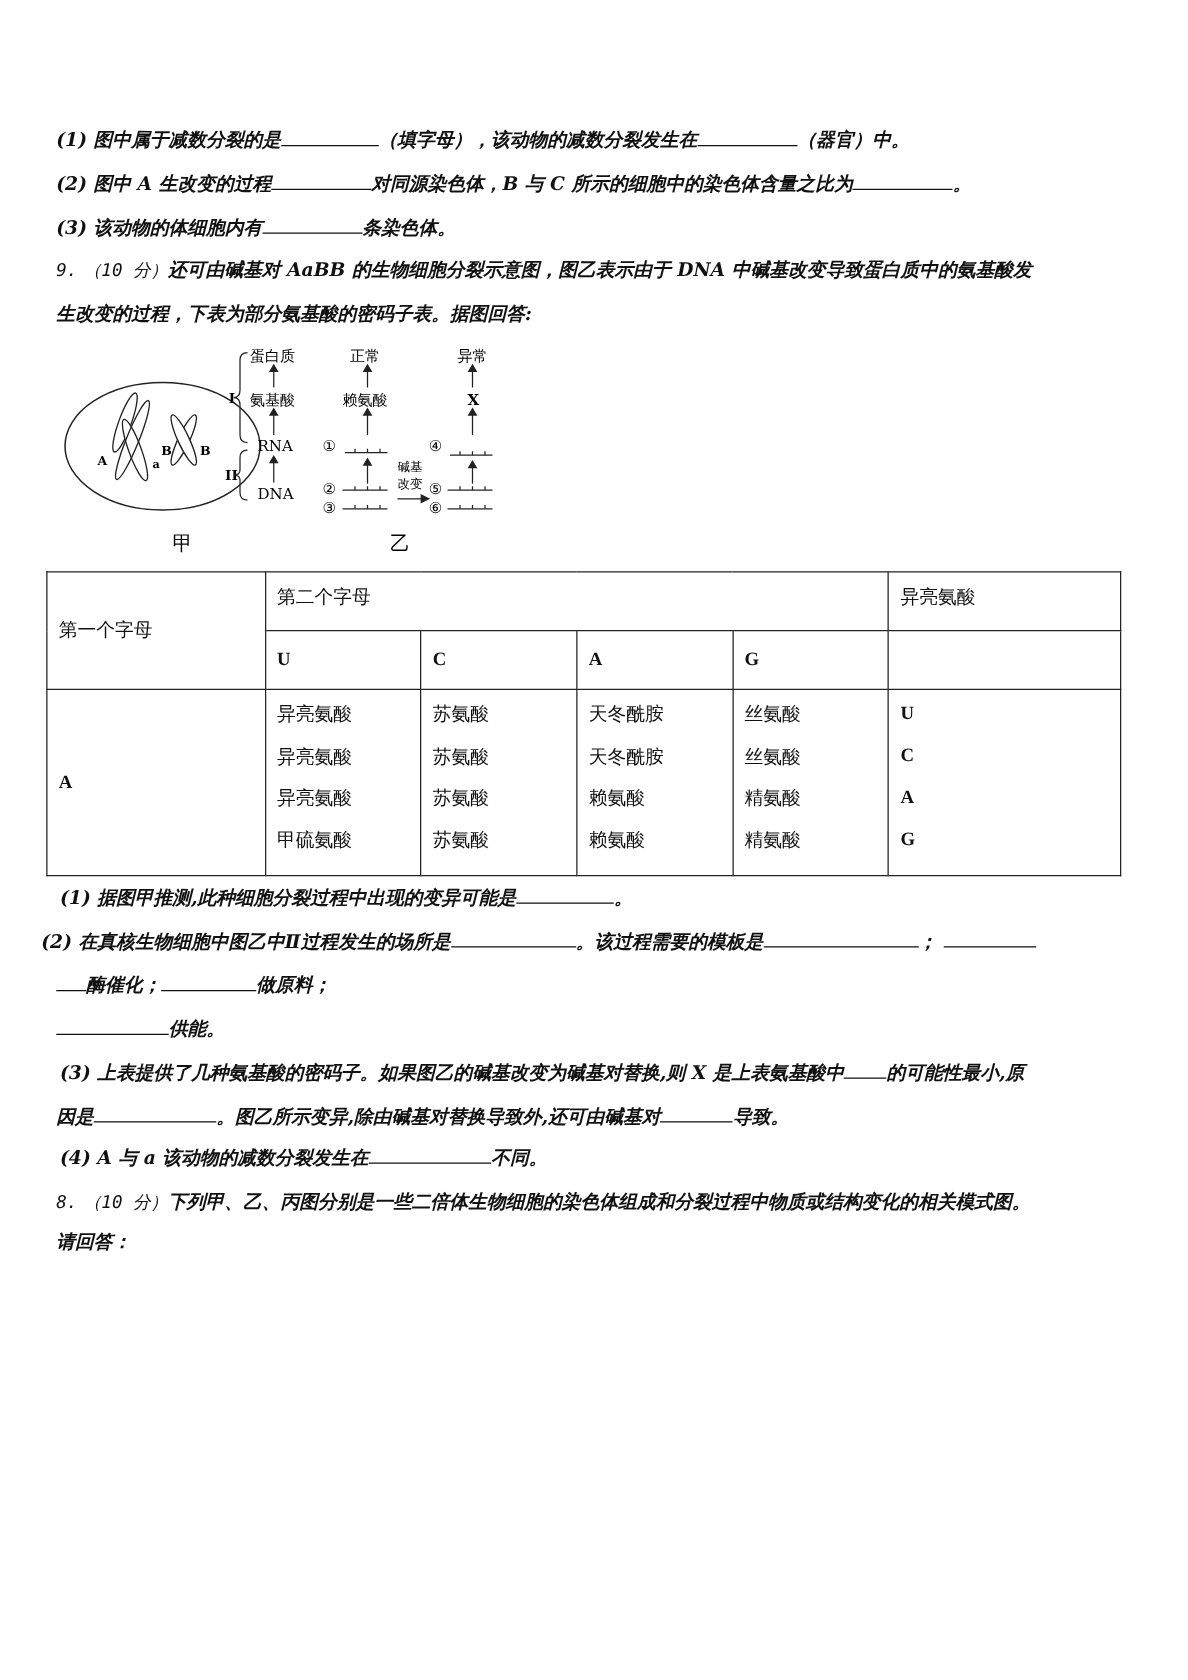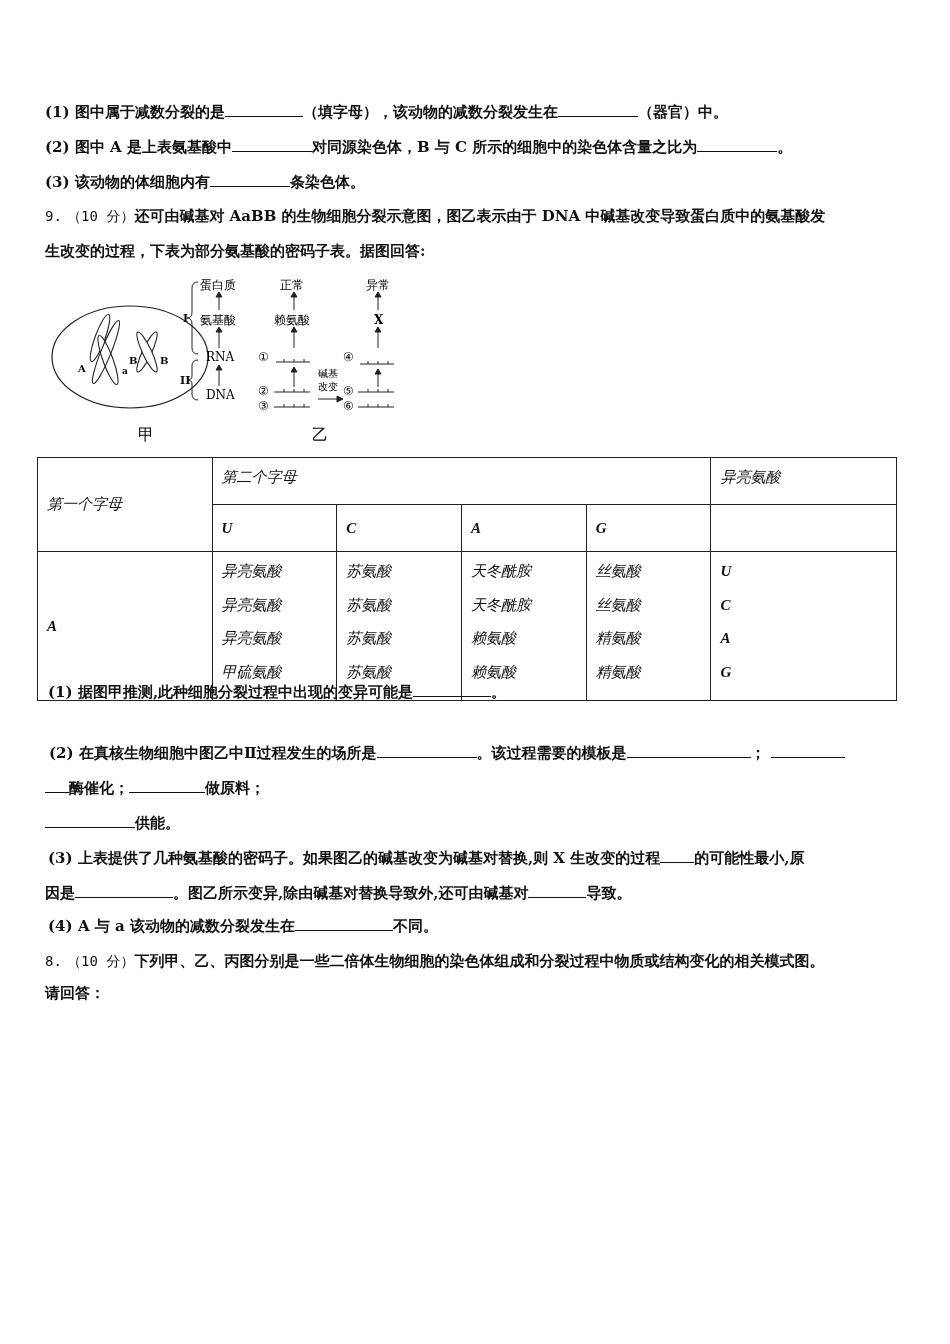--- a/index.html
+++ b/index.html
@@ -1,38 +1,38 @@
 <!DOCTYPE html>
 <html><head>
 <meta charset="utf-8">
 <style>
   html, body { margin: 0; padding: 0; background: #ffffff; }
   body { width: 950px; height: 1344px; position: relative; overflow: hidden;
          font-family: "DejaVu Serif", "Liberation Serif", serif; color: #111; }
-  .line { position: absolute; left: 45px; font-size: 15px; line-height: 20px; white-space: nowrap; }
+  .line { position: absolute; left: 45px; font-size: 15px; line-height: 20px; white-space: nowrap; font-style: italic; }
   .b { font-weight: bold; }
   .num { font-family: "DejaVu Sans Mono", "Liberation Mono", monospace; font-weight: normal; font-size: 14px; }
   .blank { display: inline-block; border-bottom: 1.3px solid #111; height: 15px; vertical-align: baseline; }
   .figure { position: absolute; left: 48px; top: 272px; width: 360px; height: 175px; }
   .figure svg text { font-family: "DejaVu Serif", "Liberation Serif", serif; }
   table.codon { position: absolute; left: 37px; top: 457px; width: 860px; border-collapse: collapse; font-size: 15px; }
-  table.codon td { border: 1.5px solid #222; vertical-align: top; padding: 0 0 0 9px; font-style: italic; }
+  table.codon td { border: 1.5px solid #222; vertical-align: top; padding: 0 0 0 9px; }
   .cell-stack div { height: 33.5px; line-height: 33px; }
   .letter { font-weight: bold; font-family: "Liberation Serif", serif; }
 </style>
 </head>
 <body>
 
 <div class="line b" style="top:101px">
   <span>(1)</span>
   <span>图中属于减数分裂的是</span><span class="blank" style="width:78px"></span><span>（填字母），该动物的减数分裂发生在</span><span class="blank" style="width:80px"></span><span>（器官）中。</span>
 </div>
 <div class="line b" style="top:136px">
   <span>(2)</span>
-  <span>图中 A 是上表氨基酸中</span><span class="blank" style="width:80px"></span><span>对同源染色体，B 与 C 所示的细胞中的染色体含量之比为</span><span class="blank" style="width:80px"></span><span>。</span>
+  <span>图中 A 生改变的过程</span><span class="blank" style="width:80px"></span><span>对同源染色体，B 与 C 所示的细胞中的染色体含量之比为</span><span class="blank" style="width:80px"></span><span>。</span>
 </div>
 <div class="line b" style="top:171px">
   <span>(3)</span>
   <span>该动物的体细胞内有</span><span class="blank" style="width:80px"></span><span>条染色体。</span>
 </div>
 
 <div class="line b" style="top:206px">
   <span class="num">9.</span>
   <span class="num">（10 分）</span><span>还可由碱基对 AaBB 的生物细胞分裂示意图，图乙表示由于 DNA 中碱基改变导致蛋白质中的氨基酸发</span>
 </div>
@@ -195,37 +195,37 @@
       <div>U</div>
       <div>C</div>
       <div>A</div>
       <div>G</div>
     </div>
         </td>
   </tr>
 </tbody>
   </table>
 
-<div class="line b" style="top:681px; left:48px">
+<div class="line b" style="top:707px; left:48px">
   <span>(1)</span>
   <span>据图甲推测,此种细胞分裂过程中出现的变异可能是</span><span class="blank" style="width:78px"></span><span>。</span>
 </div>
-<div class="line b" style="top:742px; left:49px">
+<div class="line b" style="top:742px; left:33px">
   <span>(2)</span>
   <span>在真核生物细胞中图乙中Ⅱ过程发生的场所是</span><span class="blank" style="width:100px"></span><span>。该过程需要的模板是</span><span class="blank" style="width:124px"></span><span>；</span> <span class="blank" style="width:74px"></span>
 </div>
 <div class="line b" style="top:777px">
   <span class="blank" style="width:24px"></span><span>酶催化；</span><span class="blank" style="width:76px"></span><span>做原料；</span>
 </div>
 <div class="line b" style="top:812px">
   <span class="blank" style="width:90px"></span><span>供能。</span>
 </div>
 <div class="line b" style="top:847px; left:48px">
   <span>(3)</span>
-  <span>上表提供了几种氨基酸的密码子。如果图乙的碱基改变为碱基对替换,则 X 生改变的过程</span><span class="blank" style="width:34px"></span><span>的可能性最小,原</span>
+  <span>上表提供了几种氨基酸的密码子。如果图乙的碱基改变为碱基对替换,则 X 是上表氨基酸中</span><span class="blank" style="width:34px"></span><span>的可能性最小,原</span>
 </div>
 <div class="line b" style="top:882px">
   <span>因是</span><span class="blank" style="width:98px"></span><span>。图乙所示变异,除由碱基对替换导致外,还可由碱基对</span><span class="blank" style="width:58px"></span><span>导致。</span>
 </div>
 <div class="line b" style="top:915px; left:48px">
   <span>(4)</span>
   <span>A 与 a 该动物的减数分裂发生在</span><span class="blank" style="width:98px"></span><span>不同。</span>
 </div>
 
 <div class="line b" style="top:951px">

